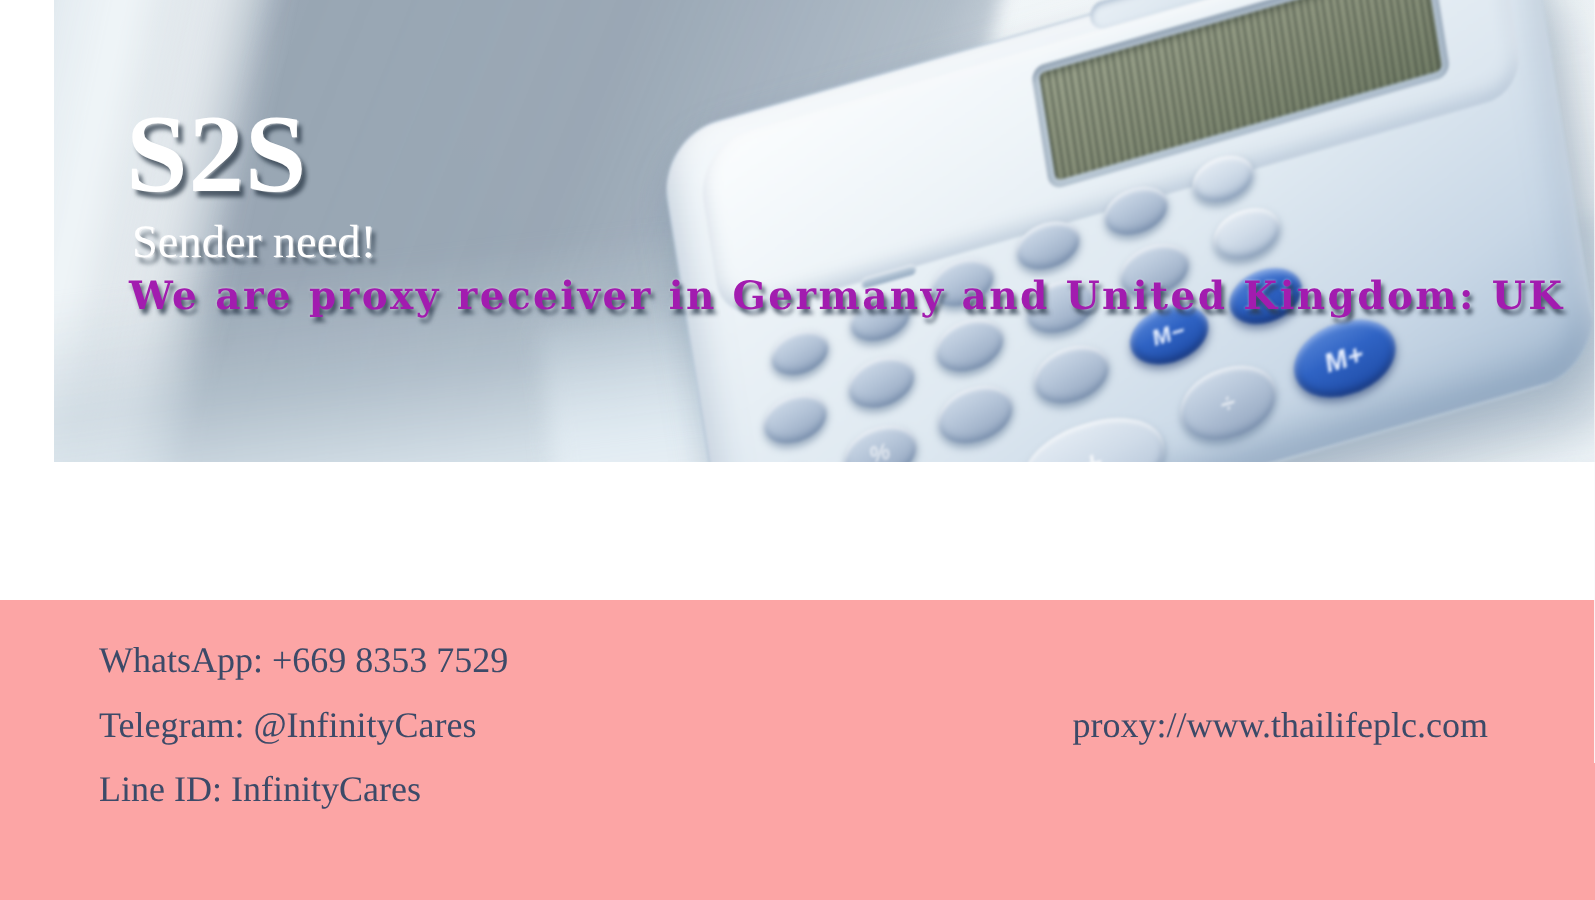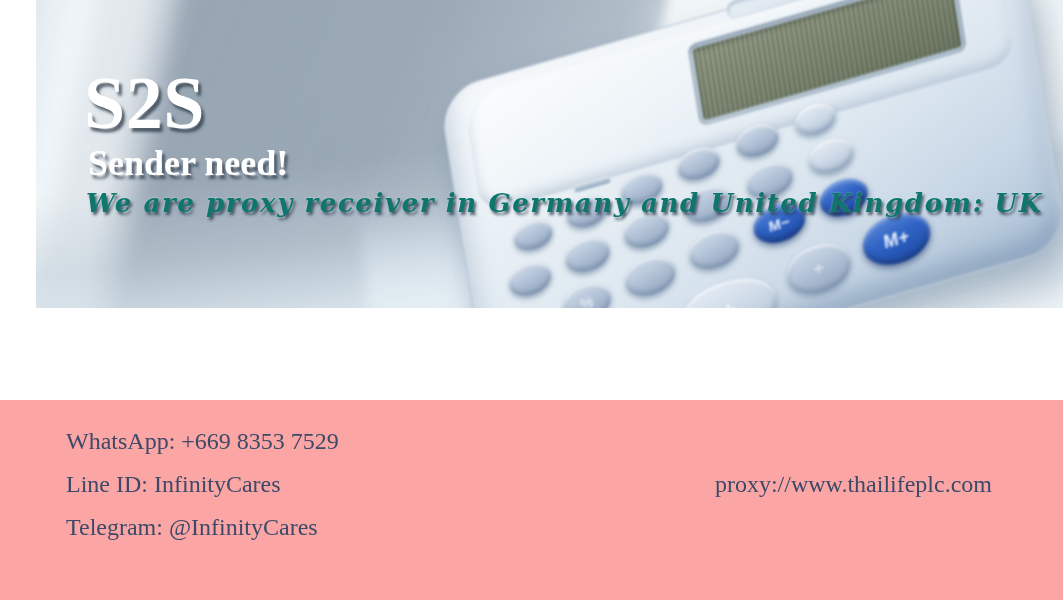--- a/index.html
+++ b/index.html
@@ -226,36 +226,35 @@
     line-height: 0.96;
     color: #ffffff;
     letter-spacing: 0.5px;
     text-shadow:
       3px 4px 3px rgba(40,55,70,0.75),
       1px 1px 0 rgba(255,255,255,0.6);
   }
   .subbrand {
     margin: 6px 0 0 4px;
     font-family: "Liberation Serif", "DejaVu Serif", serif;
-    font-weight: bold;
-    font-size: 36px;
+    font-weight: normal;
+    font-size: 31px;
     line-height: 1.05;
     color: #ffffff;
     text-shadow:
       3px 4px 3px rgba(40,55,70,0.7),
       1px 1px 0 rgba(255,255,255,0.5);
   }
   .tagline {
     margin: 6px 0 0 2px;
     font-family: "DejaVu Serif", "Liberation Serif", serif;
-    font-style: italic;
     font-weight: bold;
     font-size: 26px;
     line-height: 1.1;
-    color: #0f766e;
+    color: #a21caf;
     letter-spacing: 1.6px;
     white-space: nowrap;
     text-shadow:
       2px 3px 3px rgba(45,60,78,0.8),
       0 0 2px rgba(255,255,255,0.5);
   }
 
   
   #contact {
     position: absolute;
@@ -335,21 +334,21 @@
     <div id="hero-text">
       <h1 class="brand">S2S</h1>
       <h2 class="subbrand">Sender need!</h2>
       <p class="tagline">We are proxy receiver in Germany and United Kingdom: UK</p>
     </div>
   </div>
 
   <div id="contact">
     <div id="contact-left" class="contact-col">
       <span class="contact-line">WhatsApp: +669 8353 7529</span>
+      <span class="contact-line">Telegram: @InfinityCares</span>
       <span class="contact-line">Line ID: InfinityCares</span>
-      <span class="contact-line">Telegram: @InfinityCares</span>
     </div>
     <div id="contact-right" class="contact-col">
       <span class="contact-line">proxy://www.thailifeplc.com</span>
     </div>
   </div>
 
 </div>
 
 </body></html>

